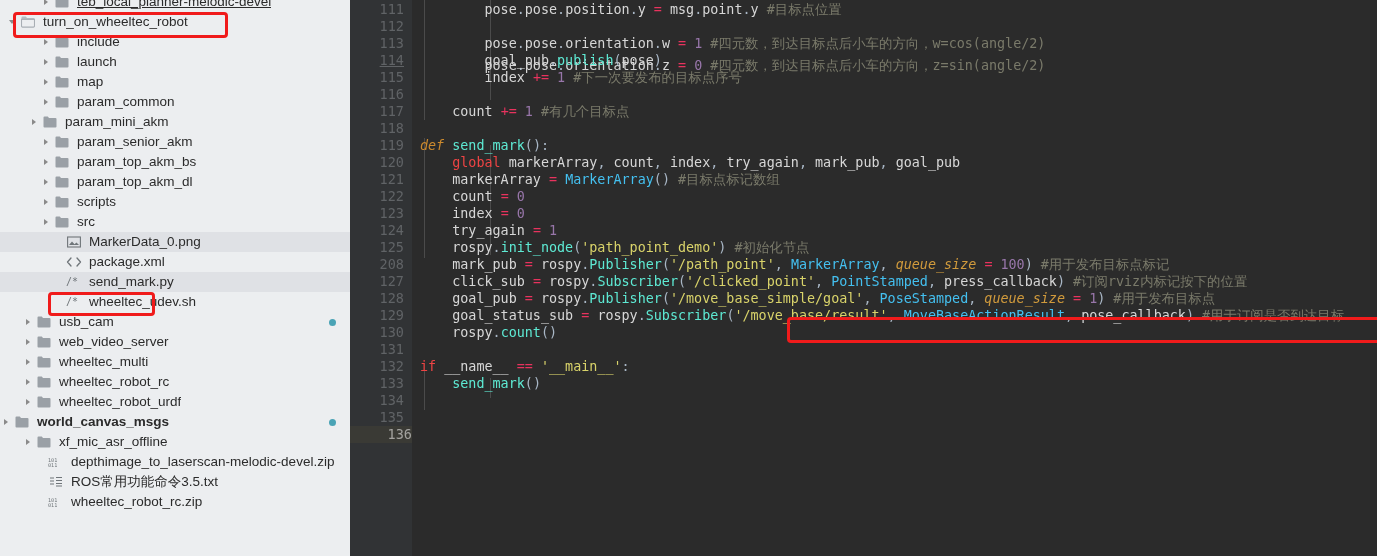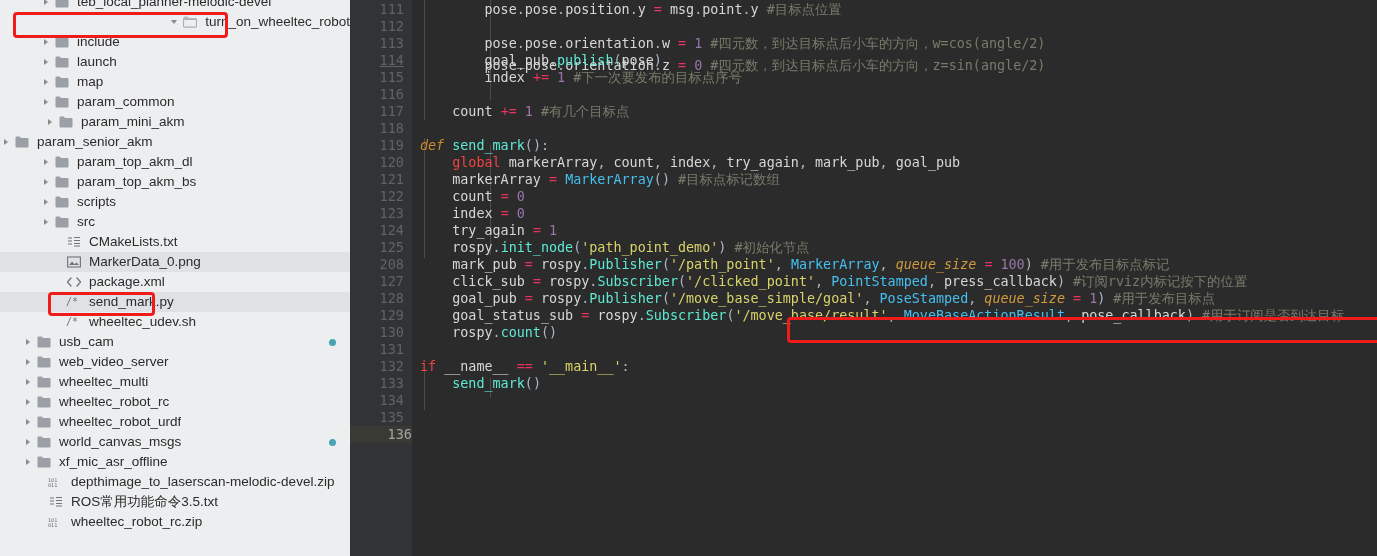--- a/index.html
+++ b/index.html
@@ -127,34 +127,34 @@
     pointer-events: none;
   }
 </style>
 </head>
 <body>
 
 <div id="app">
 
   <div id="sidebar">
     <div id="tree-container">
-        <div class="tree-row" style="padding-left: 40px; height: 12px; align-items: flex-end;">
+        <div class="tree-row" style="padding-left: 40px; height: 12px; align-items: flex-end; text-decoration: underline;">
           <span class="twisty">
             <svg width="8" height="8" viewBox="0 0 8 8">
               <path d="M2 1 L6 4 L2 7 Z" fill="#8a8a8a"></path>
             </svg>
           </span>
           <span class="ficon">
             <svg width="14" height="12" viewBox="0 0 14 12">
               <path d="M0.5 1.5 a1 1 0 0 1 1-1 h3.3 l1.2 1.4 h6.5 a1 1 0 0 1 1 1 v7.6 a1 1 0 0 1 -1 1 h-11 a1 1 0 0 1 -1 -1 z" fill="#9aa0a6"></path>
             </svg>
           </span>
           <span class="flabel">teb_local_planner-melodic-devel</span>
         </div>
-        <div class="tree-row" style="padding-left: 22px; justify-content: flex-end;">
+        <div class="tree-row" style="padding-left: 6px;">
           <span class="twisty">
             <svg width="8" height="8" viewBox="0 0 8 8">
               <path d="M1 2 L7 2 L4 6 Z" fill="#8a8a8a"></path>
             </svg>
           </span>
           <span class="ficon">
             <svg width="14" height="12" viewBox="0 0 14 12">
               <path d="M0.5 1.5 a1 1 0 0 1 1-1 h3.3 l1.2 1.4 h6.5 a1 1 0 0 1 1 1 v1 h-13 z" fill="#b6bcc2"></path>
               <path d="M0.5 3.3 h13 v6.8 a1 1 0 0 1 -1 1 h-11 a1 1 0 0 1 -1 -1 z" fill="none" stroke="#a8aeb4" stroke-width="1.1"></path>
             </svg>
@@ -206,34 +206,34 @@
               <path d="M2 1 L6 4 L2 7 Z" fill="#8a8a8a"></path>
             </svg>
           </span>
           <span class="ficon">
             <svg width="14" height="12" viewBox="0 0 14 12">
               <path d="M0.5 1.5 a1 1 0 0 1 1-1 h3.3 l1.2 1.4 h6.5 a1 1 0 0 1 1 1 v7.6 a1 1 0 0 1 -1 1 h-11 a1 1 0 0 1 -1 -1 z" fill="#9aa0a6"></path>
             </svg>
           </span>
           <span class="flabel">param_common</span>
         </div>
-        <div class="tree-row" style="padding-left: 44px;">
+        <div class="tree-row" style="padding-left: 28px;">
           <span class="twisty">
             <svg width="8" height="8" viewBox="0 0 8 8">
               <path d="M2 1 L6 4 L2 7 Z" fill="#8a8a8a"></path>
             </svg>
           </span>
           <span class="ficon">
             <svg width="14" height="12" viewBox="0 0 14 12">
               <path d="M0.5 1.5 a1 1 0 0 1 1-1 h3.3 l1.2 1.4 h6.5 a1 1 0 0 1 1 1 v7.6 a1 1 0 0 1 -1 1 h-11 a1 1 0 0 1 -1 -1 z" fill="#9aa0a6"></path>
             </svg>
           </span>
           <span class="flabel">param_mini_akm</span>
         </div>
-        <div class="tree-row" style="">
+        <div class="tree-row" style="padding-left: 40px;">
           <span class="twisty">
             <svg width="8" height="8" viewBox="0 0 8 8">
               <path d="M2 1 L6 4 L2 7 Z" fill="#8a8a8a"></path>
             </svg>
           </span>
           <span class="ficon">
             <svg width="14" height="12" viewBox="0 0 14 12">
               <path d="M0.5 1.5 a1 1 0 0 1 1-1 h3.3 l1.2 1.4 h6.5 a1 1 0 0 1 1 1 v7.6 a1 1 0 0 1 -1 1 h-11 a1 1 0 0 1 -1 -1 z" fill="#9aa0a6"></path>
             </svg>
           </span>
@@ -243,70 +243,60 @@
           <span class="twisty">
             <svg width="8" height="8" viewBox="0 0 8 8">
               <path d="M2 1 L6 4 L2 7 Z" fill="#8a8a8a"></path>
             </svg>
           </span>
           <span class="ficon">
             <svg width="14" height="12" viewBox="0 0 14 12">
               <path d="M0.5 1.5 a1 1 0 0 1 1-1 h3.3 l1.2 1.4 h6.5 a1 1 0 0 1 1 1 v7.6 a1 1 0 0 1 -1 1 h-11 a1 1 0 0 1 -1 -1 z" fill="#9aa0a6"></path>
             </svg>
           </span>
+          <span class="flabel">param_top_akm_bs</span>
+        </div>
+        <div class="tree-row" style="padding-left: 40px;">
+          <span class="twisty">
+            <svg width="8" height="8" viewBox="0 0 8 8">
+              <path d="M2 1 L6 4 L2 7 Z" fill="#8a8a8a"></path>
+            </svg>
+          </span>
+          <span class="ficon">
+            <svg width="14" height="12" viewBox="0 0 14 12">
+              <path d="M0.5 1.5 a1 1 0 0 1 1-1 h3.3 l1.2 1.4 h6.5 a1 1 0 0 1 1 1 v7.6 a1 1 0 0 1 -1 1 h-11 a1 1 0 0 1 -1 -1 z" fill="#9aa0a6"></path>
+            </svg>
+          </span>
           <span class="flabel">param_top_akm_dl</span>
         </div>
         <div class="tree-row" style="padding-left: 40px;">
           <span class="twisty">
             <svg width="8" height="8" viewBox="0 0 8 8">
               <path d="M2 1 L6 4 L2 7 Z" fill="#8a8a8a"></path>
             </svg>
           </span>
           <span class="ficon">
             <svg width="14" height="12" viewBox="0 0 14 12">
               <path d="M0.5 1.5 a1 1 0 0 1 1-1 h3.3 l1.2 1.4 h6.5 a1 1 0 0 1 1 1 v7.6 a1 1 0 0 1 -1 1 h-11 a1 1 0 0 1 -1 -1 z" fill="#9aa0a6"></path>
             </svg>
           </span>
-          <span class="flabel">param_top_akm_bs</span>
-        </div>
-        <div class="tree-row" style="padding-left: 40px;">
-          <span class="twisty">
-            <svg width="8" height="8" viewBox="0 0 8 8">
-              <path d="M2 1 L6 4 L2 7 Z" fill="#8a8a8a"></path>
-            </svg>
-          </span>
-          <span class="ficon">
-            <svg width="14" height="12" viewBox="0 0 14 12">
-              <path d="M0.5 1.5 a1 1 0 0 1 1-1 h3.3 l1.2 1.4 h6.5 a1 1 0 0 1 1 1 v7.6 a1 1 0 0 1 -1 1 h-11 a1 1 0 0 1 -1 -1 z" fill="#9aa0a6"></path>
-            </svg>
-          </span>
           <span class="flabel">scripts</span>
         </div>
         <div class="tree-row" style="padding-left: 40px;">
           <span class="twisty">
             <svg width="8" height="8" viewBox="0 0 8 8">
               <path d="M2 1 L6 4 L2 7 Z" fill="#8a8a8a"></path>
             </svg>
           </span>
           <span class="ficon">
             <svg width="14" height="12" viewBox="0 0 14 12">
               <path d="M0.5 1.5 a1 1 0 0 1 1-1 h3.3 l1.2 1.4 h6.5 a1 1 0 0 1 1 1 v7.6 a1 1 0 0 1 -1 1 h-11 a1 1 0 0 1 -1 -1 z" fill="#9aa0a6"></path>
             </svg>
           </span>
           <span class="flabel">src</span>
-        </div>
-        <div class="tree-row" style="padding-left: 52px;">
-          <span class="twisty"></span>
-          <span class="ficon">
-            <svg width="14" height="12" viewBox="0 0 14 12">
-              <path d="M1 2 h4 M1 5 h4 M1 8 h4" stroke="#6f7579" stroke-width="1.1"></path>
-              <path d="M7 1.5 h6 M7 4.5 h6 M7 7.5 h6 M7 10 h6" stroke="#6f7579" stroke-width="1.1"></path>
-            </svg>
-          </span>
-          <span class="flabel">CMakeLists.txt</span>
         </div>
         <div class="tree-row alt" style="padding-left: 52px;">
           <span class="twisty"></span>
           <span class="ficon">
             <svg width="14" height="12" viewBox="0 0 14 12">
               <rect x="0.6" y="1" width="12.8" height="10" fill="none" stroke="#6f7579" stroke-width="1.1"></rect>
               <path d="M2 9 L5 5.5 L7.5 8.2 L9.5 6.5 L12 9 Z" fill="#6f7579"></path>
             </svg>
           </span>
           <span class="flabel">MarkerData_0.png</span>
@@ -397,21 +387,21 @@
               <path d="M2 1 L6 4 L2 7 Z" fill="#8a8a8a"></path>
             </svg>
           </span>
           <span class="ficon">
             <svg width="14" height="12" viewBox="0 0 14 12">
               <path d="M0.5 1.5 a1 1 0 0 1 1-1 h3.3 l1.2 1.4 h6.5 a1 1 0 0 1 1 1 v7.6 a1 1 0 0 1 -1 1 h-11 a1 1 0 0 1 -1 -1 z" fill="#9aa0a6"></path>
             </svg>
           </span>
           <span class="flabel">wheeltec_robot_urdf</span>
         </div>
-        <div class="tree-row" style="padding-left: 22px;">
+        <div class="tree-row" style=" font-weight: bold;">
           <span class="twisty">
             <svg width="8" height="8" viewBox="0 0 8 8">
               <path d="M2 1 L6 4 L2 7 Z" fill="#8a8a8a"></path>
             </svg>
           </span>
           <span class="ficon">
             <svg width="14" height="12" viewBox="0 0 14 12">
               <path d="M0.5 1.5 a1 1 0 0 1 1-1 h3.3 l1.2 1.4 h6.5 a1 1 0 0 1 1 1 v7.6 a1 1 0 0 1 -1 1 h-11 a1 1 0 0 1 -1 -1 z" fill="#9aa0a6"></path>
             </svg>
           </span>

